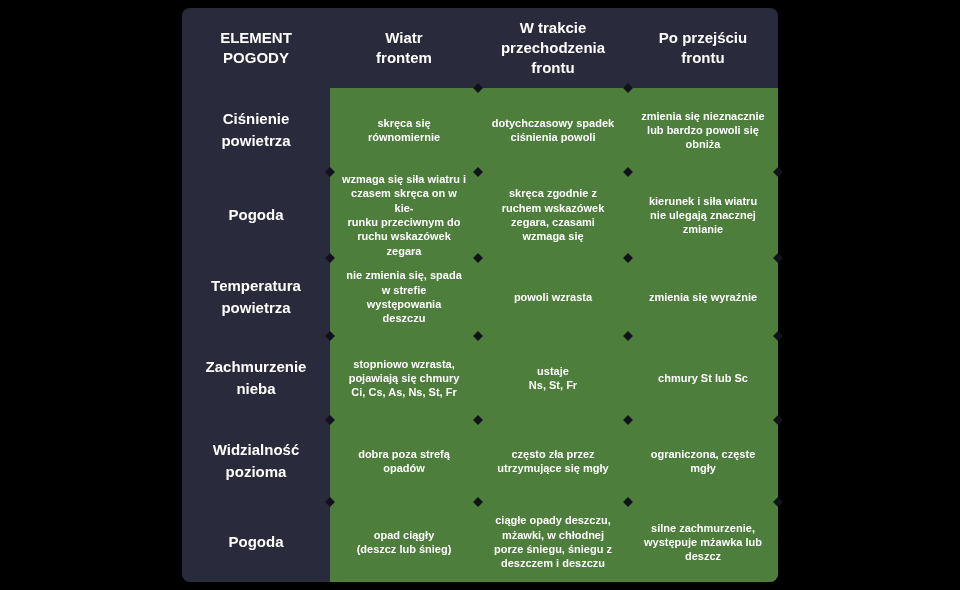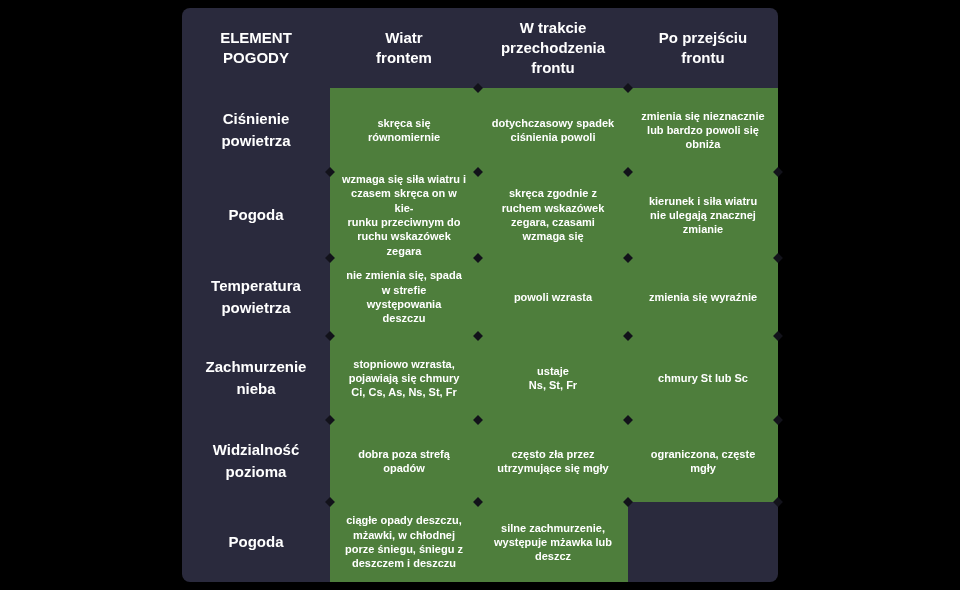--- a/index.html
+++ b/index.html
@@ -108,20 +108,22 @@
     <div class="cell label">Widzialność
 pozioma</div>
     <div class="cell data">dobra poza strefą
 opadów</div>
     <div class="cell data">często zła przez
 utrzymujące się mgły</div>
     <div class="cell data">ograniczona, częste
 mgły</div>
 
     <div class="cell label">Pogoda</div>
+    <div class="cell data">opad ciągły
+(deszcz lub śnieg)</div>
     <div class="cell data">ciągłe opady deszczu,
 mżawki, w chłodnej
 porze śniegu, śniegu z
 deszczem i deszczu</div>
     <div class="cell data">silne zachmurzenie,
 występuje mżawka lub
 deszcz</div>
 
   </div>
 

